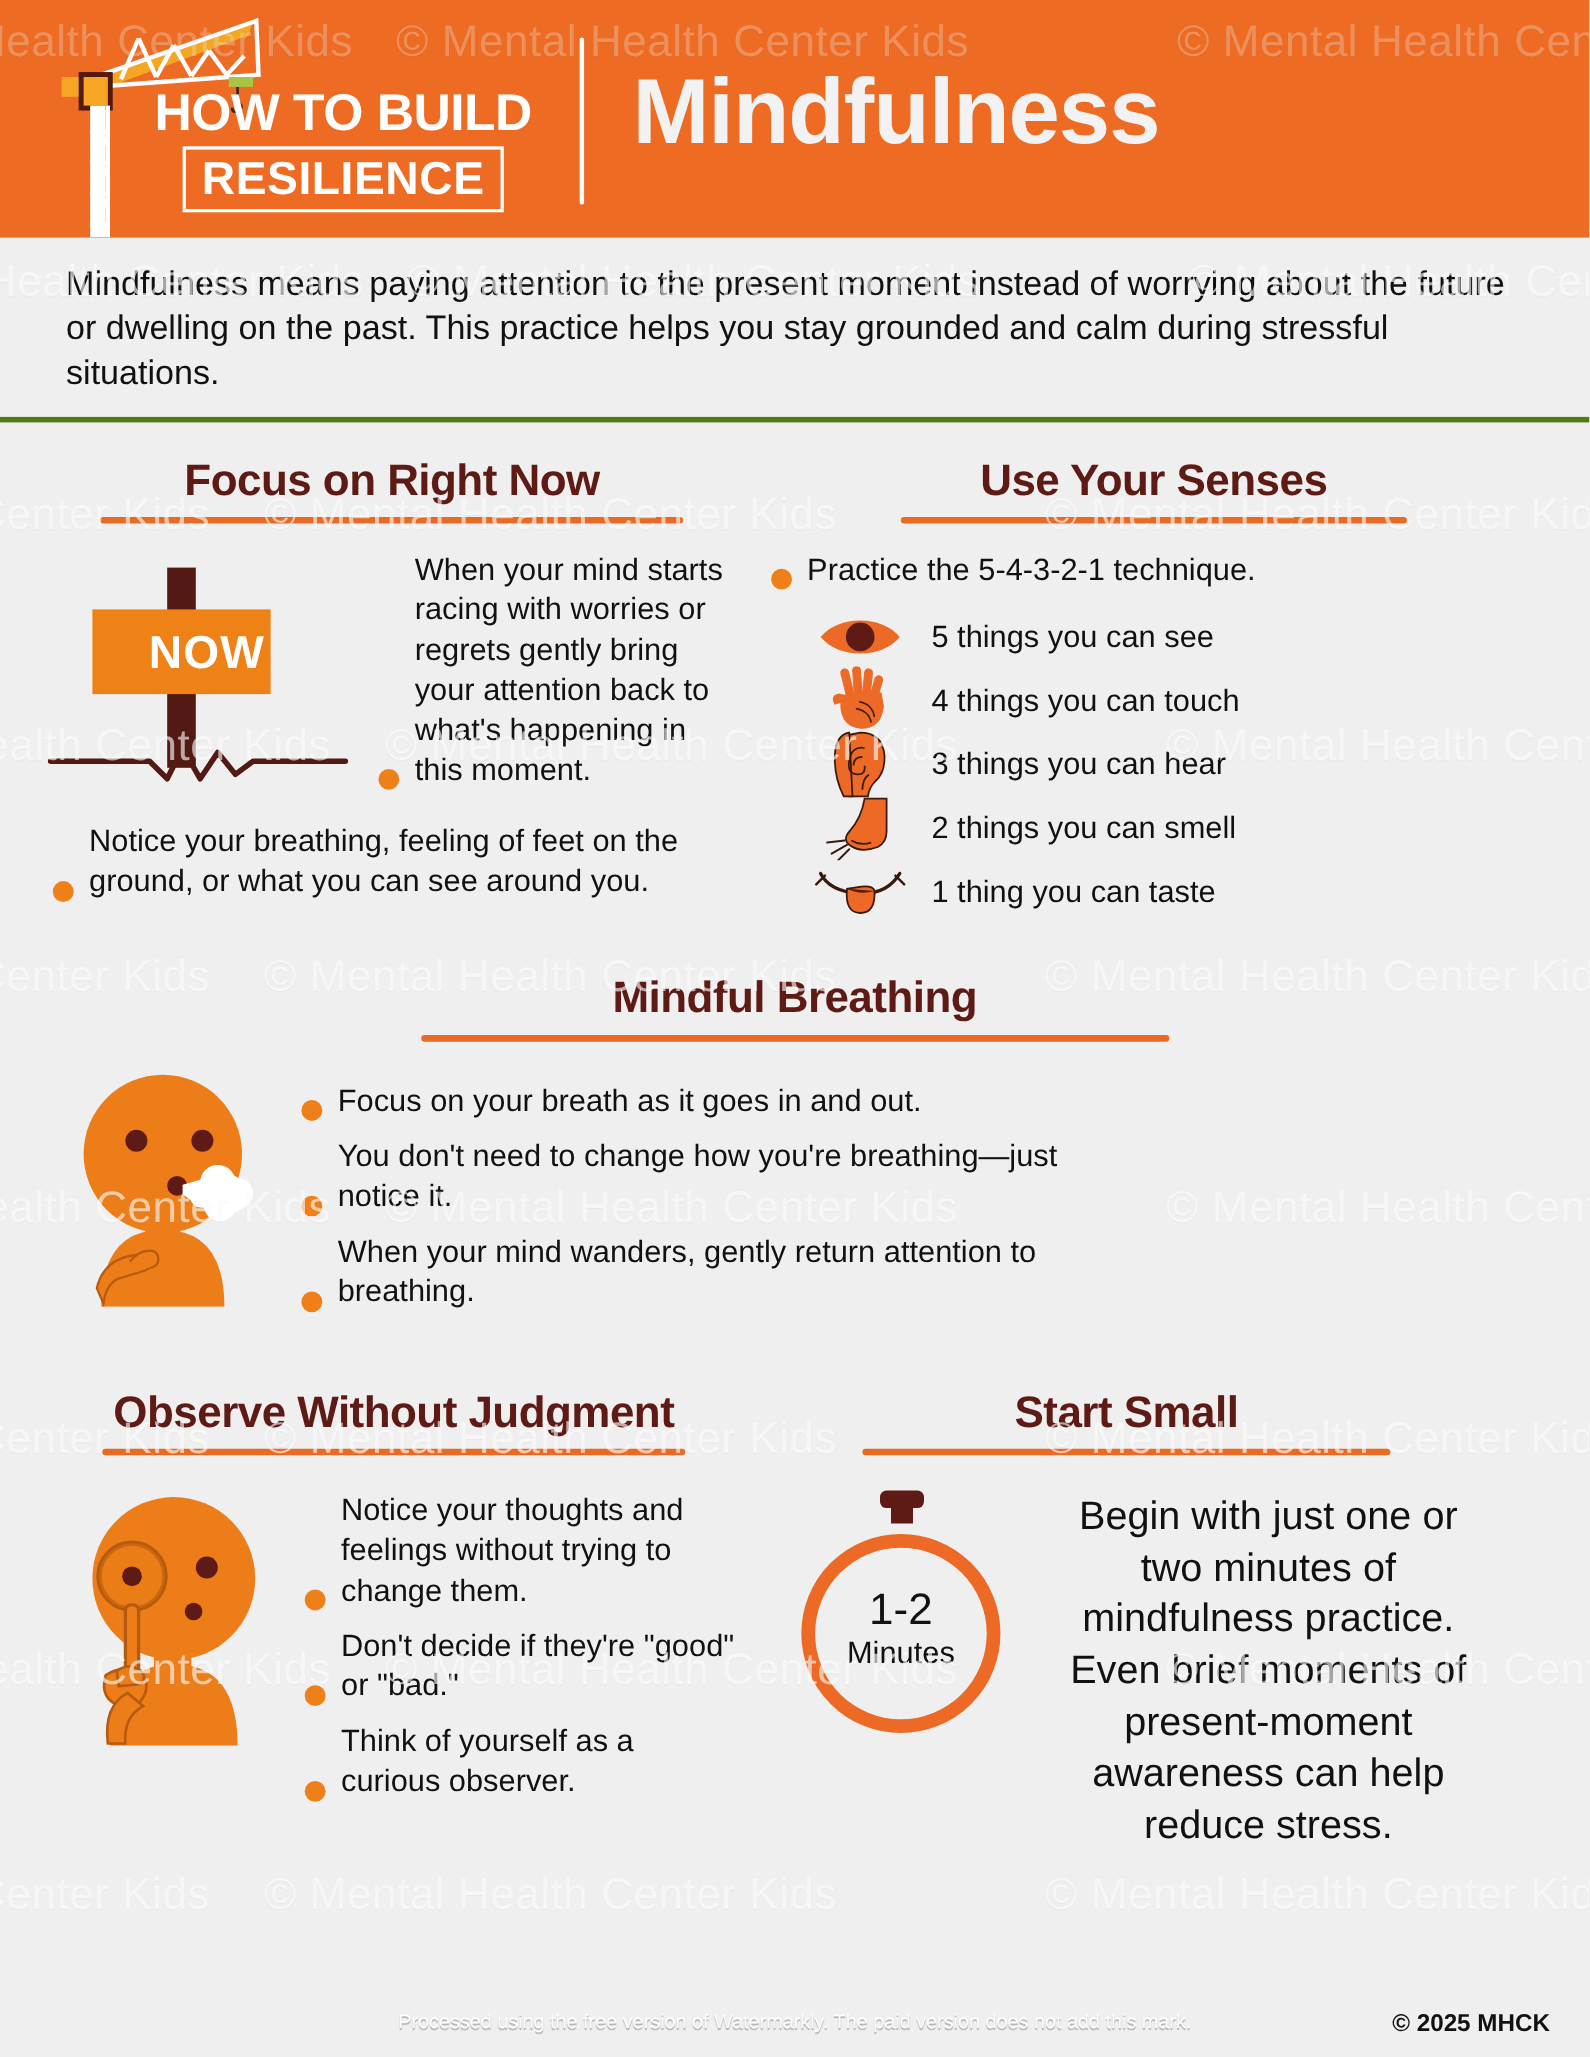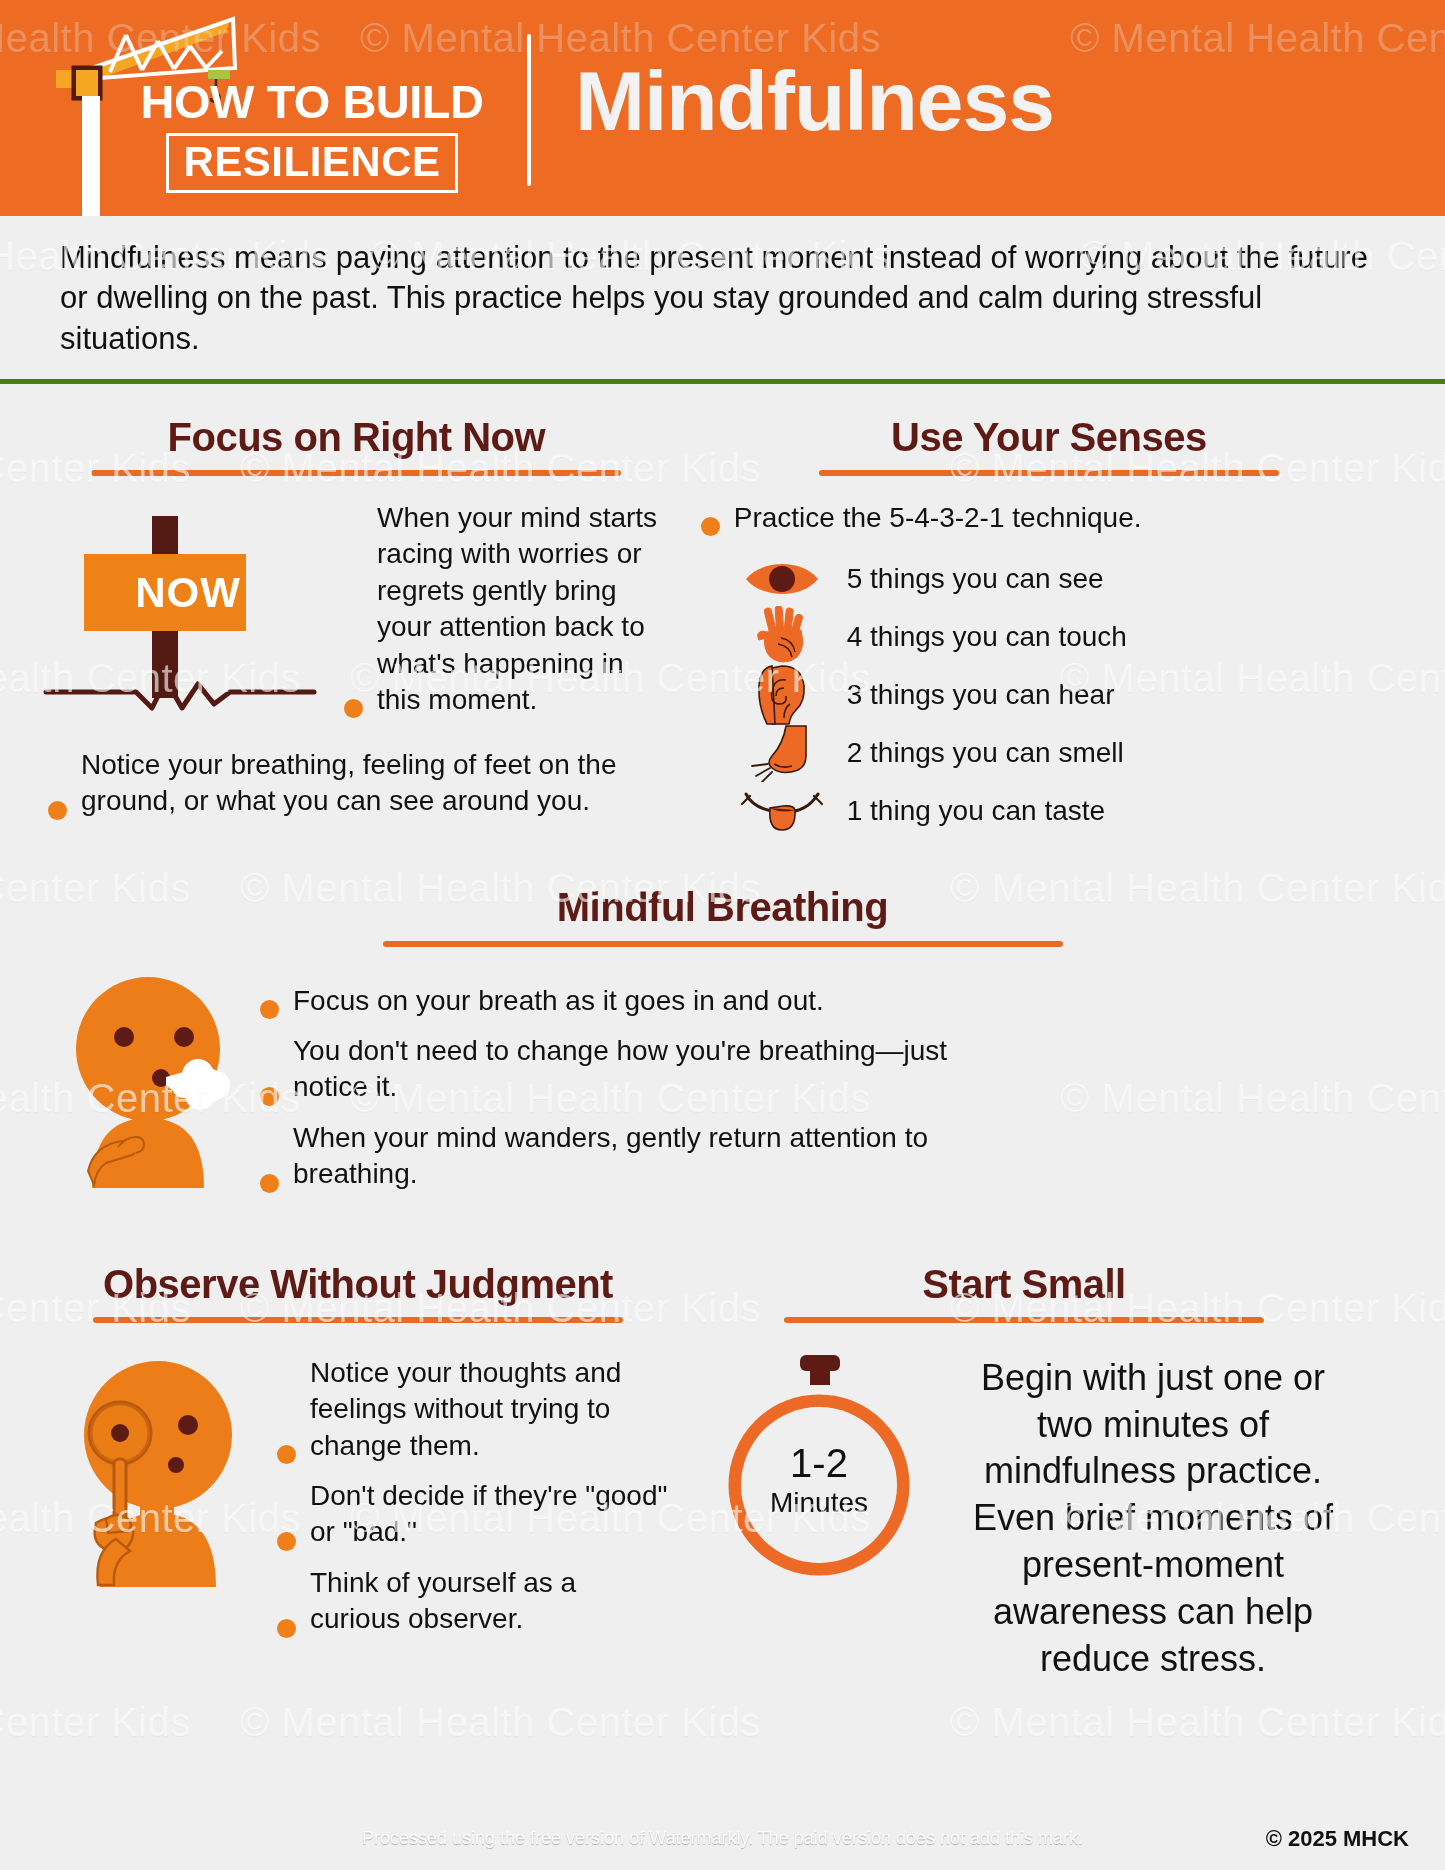--- a/index.html
+++ b/index.html
@@ -190,21 +190,21 @@
     align-items: center;
     gap: 22px;
     height: 58px;
     padding-left: 38px;
   }
   .sense-ico { flex: 0 0 86px; height: 56px; display: flex; align-items: center; justify-content: center; }
   .sense-txt { font-size: 28px; color: #111111; }
 
   
   .breath-sect { padding: 46px 48px 0; }
-  .breath-row { display: flex; margin-top: 26px; gap: 12px; }
+  .breath-row { display: flex; margin-top: 26px; gap: 26px; }
   .breath-fig { flex: 0 0 200px; height: 215px; position: relative; }
   .breath-bullets { flex: 1 1 auto; padding-top: 10px; max-width: 700px; }
 
   
   .bot-cols {
     display: flex;
     padding: 56px 48px 0;
     gap: 36px;
   }
   .bot-left  { width: 620px; }

